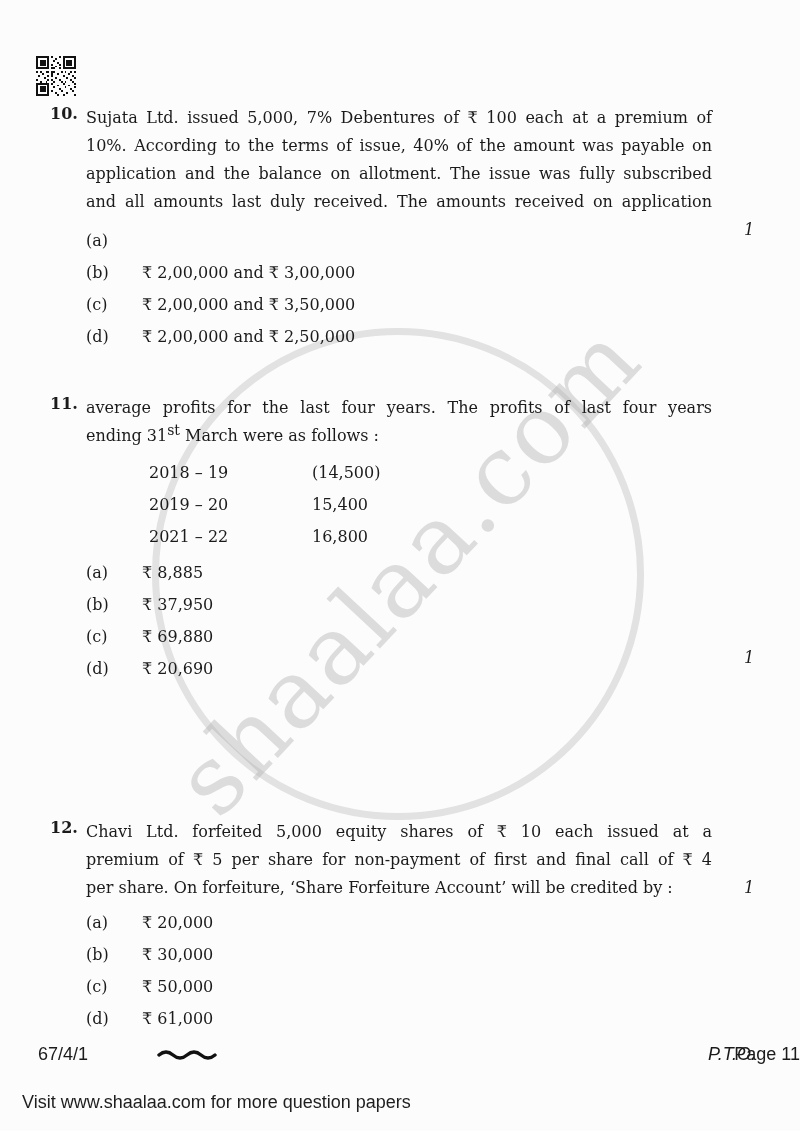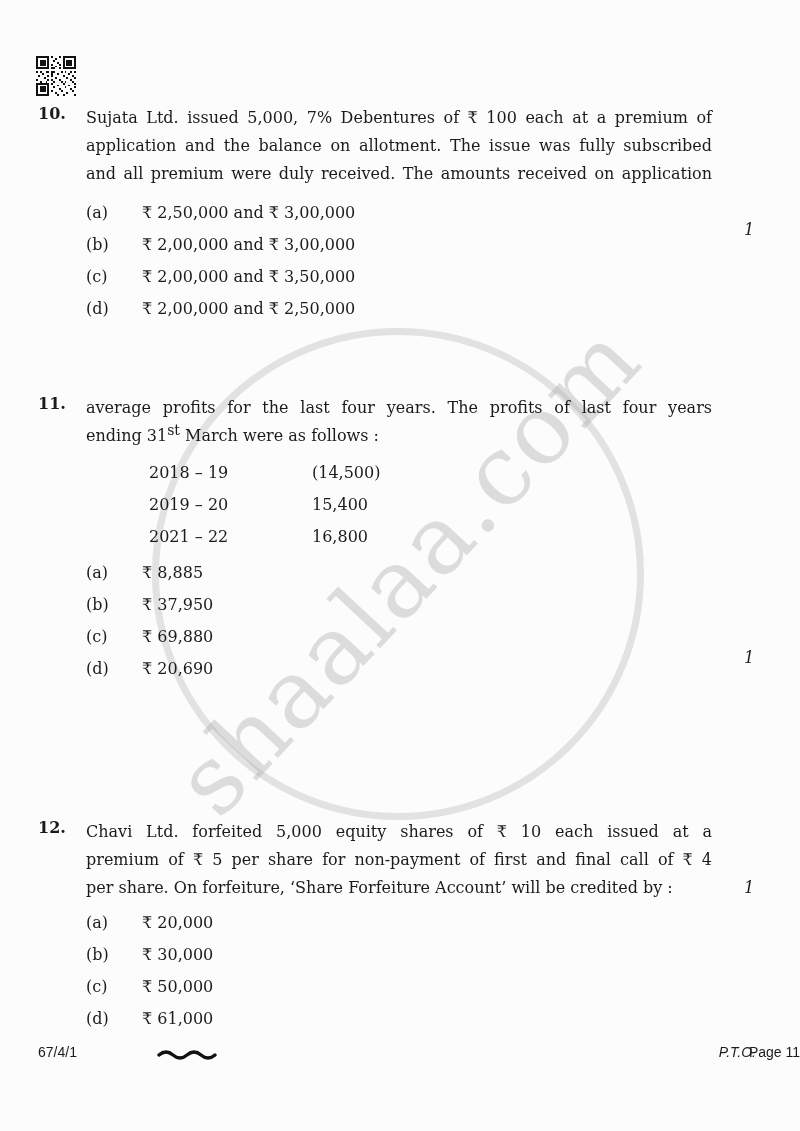--- a/index.html
+++ b/index.html
@@ -36,21 +36,21 @@
   }
 
   
   .qr { position: absolute; left: 36px; top: 56px; width: 40px; height: 40px; z-index: 1; }
 
   
   .question { position: absolute; width: 724px; left: 38px; z-index: 1; }
   #q10 { top: 104px; }
   #q11 { top: 394px; }
   #q12 { top: 818px; }
-  .qnum { position: absolute; left: 0; top: 0; font-weight: bold; }
+  .qnum { position: absolute; left: 12px; top: 0; font-weight: bold; }
   .qbody { margin-left: 48px; width: 626px; }
   .qline {
     height: 28px; line-height: 28px;
     text-align: justify; text-align-last: justify;
   }
   .qline.last { text-align-last: auto; white-space: nowrap; }
   sup.st { font-size: 14px; vertical-align: super; line-height: 0; }
 
   .options { margin-top: 8px; }
   .opt { display: flex; height: 32px; align-items: center; }
@@ -68,21 +68,21 @@
     height: 28px; line-height: 28px;
     font-style: italic; z-index: 1;
   }
   #mark-q10 { top: 216px; }
   #mark-q11 { top: 644px; }
   #mark-q12 { top: 874px; }
 
   
   .footer {
     position: absolute; left: 0; top: 1042px; width: 800px; height: 28px;
-    font-family: "Liberation Sans", sans-serif; font-size: 14px; z-index: 1;
+    font-family: "Liberation Sans", sans-serif; font-size: 18px; z-index: 1;
   }
   .paper-code { position: absolute; left: 38px; top: 2px; }
   .squiggle { position: absolute; left: 156px; top: 6px; }
   .page-label { position: absolute; left: 0; width: 100%; text-align: right; top: 2px; }
   .pto { position: absolute; right: 44px; top: 2px; font-style: italic; font-weight: 400; }
 
   .visit-bar {
     position: absolute; left: 22px; top: 1092px;
     font-family: "Liberation Sans", sans-serif;
     font-size: 18px; color: #1e1e1e; z-index: 1;
@@ -109,26 +109,26 @@
         <rect x="1" y="15" width="5" height="5" fill="#fcfcfc"></rect>
         <rect x="2" y="16" width="3" height="3"></rect>
       <path d="M8 0h1v1h-1zM10 1h1v1h-1zM12 0h1v1h-1zM9 2h1v1h-1zM11 3h1v1h-1zM8 4h1v1h-1zM12 4h1v1h-1zM10 5h1v1h-1zM9 6h1v1h-1zM12 6h1v1h-1zM8 6h1v1h-1zM8 8h1v1h-1zM8 10h1v1h-1zM8 12h1v1h-1zM6 8h1v1h-1zM6 10h1v1h-1zM6 12h1v1h-1zM0 8h1v1h-1zM2 8h1v1h-1zM5 8h1v1h-1zM9 8h1v1h-1zM13 8h1v1h-1zM15 8h1v1h-1zM18 8h1v1h-1zM20 8h1v1h-1zM1 10h1v1h-1zM3 9h1v1h-1zM8 9h1v1h-1zM11 9h1v1h-1zM14 10h1v1h-1zM17 9h1v1h-1zM19 10h1v1h-1zM0 12h1v1h-1zM4 11h1v1h-1zM10 11h1v1h-1zM12 12h1v1h-1zM16 11h1v1h-1zM18 12h1v1h-1zM20 11h1v1h-1zM2 13h1v1h-1zM5 13h1v1h-1zM9 13h1v1h-1zM13 13h1v1h-1zM15 13h1v1h-1zM19 13h1v1h-1zM8 14h1v1h-1zM11 15h1v1h-1zM14 14h1v1h-1zM17 15h1v1h-1zM20 14h1v1h-1zM9 16h1v1h-1zM12 17h1v1h-1zM15 16h1v1h-1zM18 17h1v1h-1zM20 16h1v1h-1zM8 18h1v1h-1zM10 19h1v1h-1zM13 18h1v1h-1zM16 19h1v1h-1zM19 18h1v1h-1zM14 20h1v1h-1zM11 20h1v1h-1zM20 20h1v1h-1z"></path>
     </g>
   </svg>
 
   <section class="question" id="q10">
     <div class="qnum">10.</div>
     <div class="qbody">
       <div class="qline">Sujata Ltd. issued 5,000, 7% Debentures of ₹ 100 each at a premium of</div>
+      <div class="qline">10%. According to the terms of issue, 40% of the amount was payable on</div>
       <div class="qline">application and the balance on allotment. The issue was fully subscribed</div>
-      <div class="qline">and all premium were duly received. The amounts received on application</div>
+      <div class="qline">and all amounts last duly received. The amounts received on application</div>
       <div class="options">
         <div class="opt">
           <span class="opt-letter">(a)</span>
-          <span class="opt-value">₹ 2,50,000 and ₹ 3,00,000</span>
         </div>
         <div class="opt">
           <span class="opt-letter">(b)</span>
           <span class="opt-value">₹ 2,00,000 and ₹ 3,00,000</span>
         </div>
         <div class="opt">
           <span class="opt-letter">(c)</span>
           <span class="opt-value">₹ 2,00,000 and ₹ 3,50,000</span>
         </div>
         <div class="opt">
@@ -214,14 +214,15 @@
 
   <div class="footer">
     <span class="paper-code">67/4/1</span>
     <svg class="squiggle" width="62" height="14" viewBox="0 0 62 14">
       <path d="M3 7 Q10 1 17 7 Q24 13 31 7 Q38 1 45 7 Q52 13 59 7" fill="none" stroke="#111" stroke-width="3.4" stroke-linecap="round"></path>
     </svg>
     <span class="page-label">Page 11</span>
     <span class="pto">P.T.O.</span>
   </div>
 
+  <div class="visit-bar">Visit www.shaalaa.com for more question papers</div>
 
 </div>
 
 </body></html>

